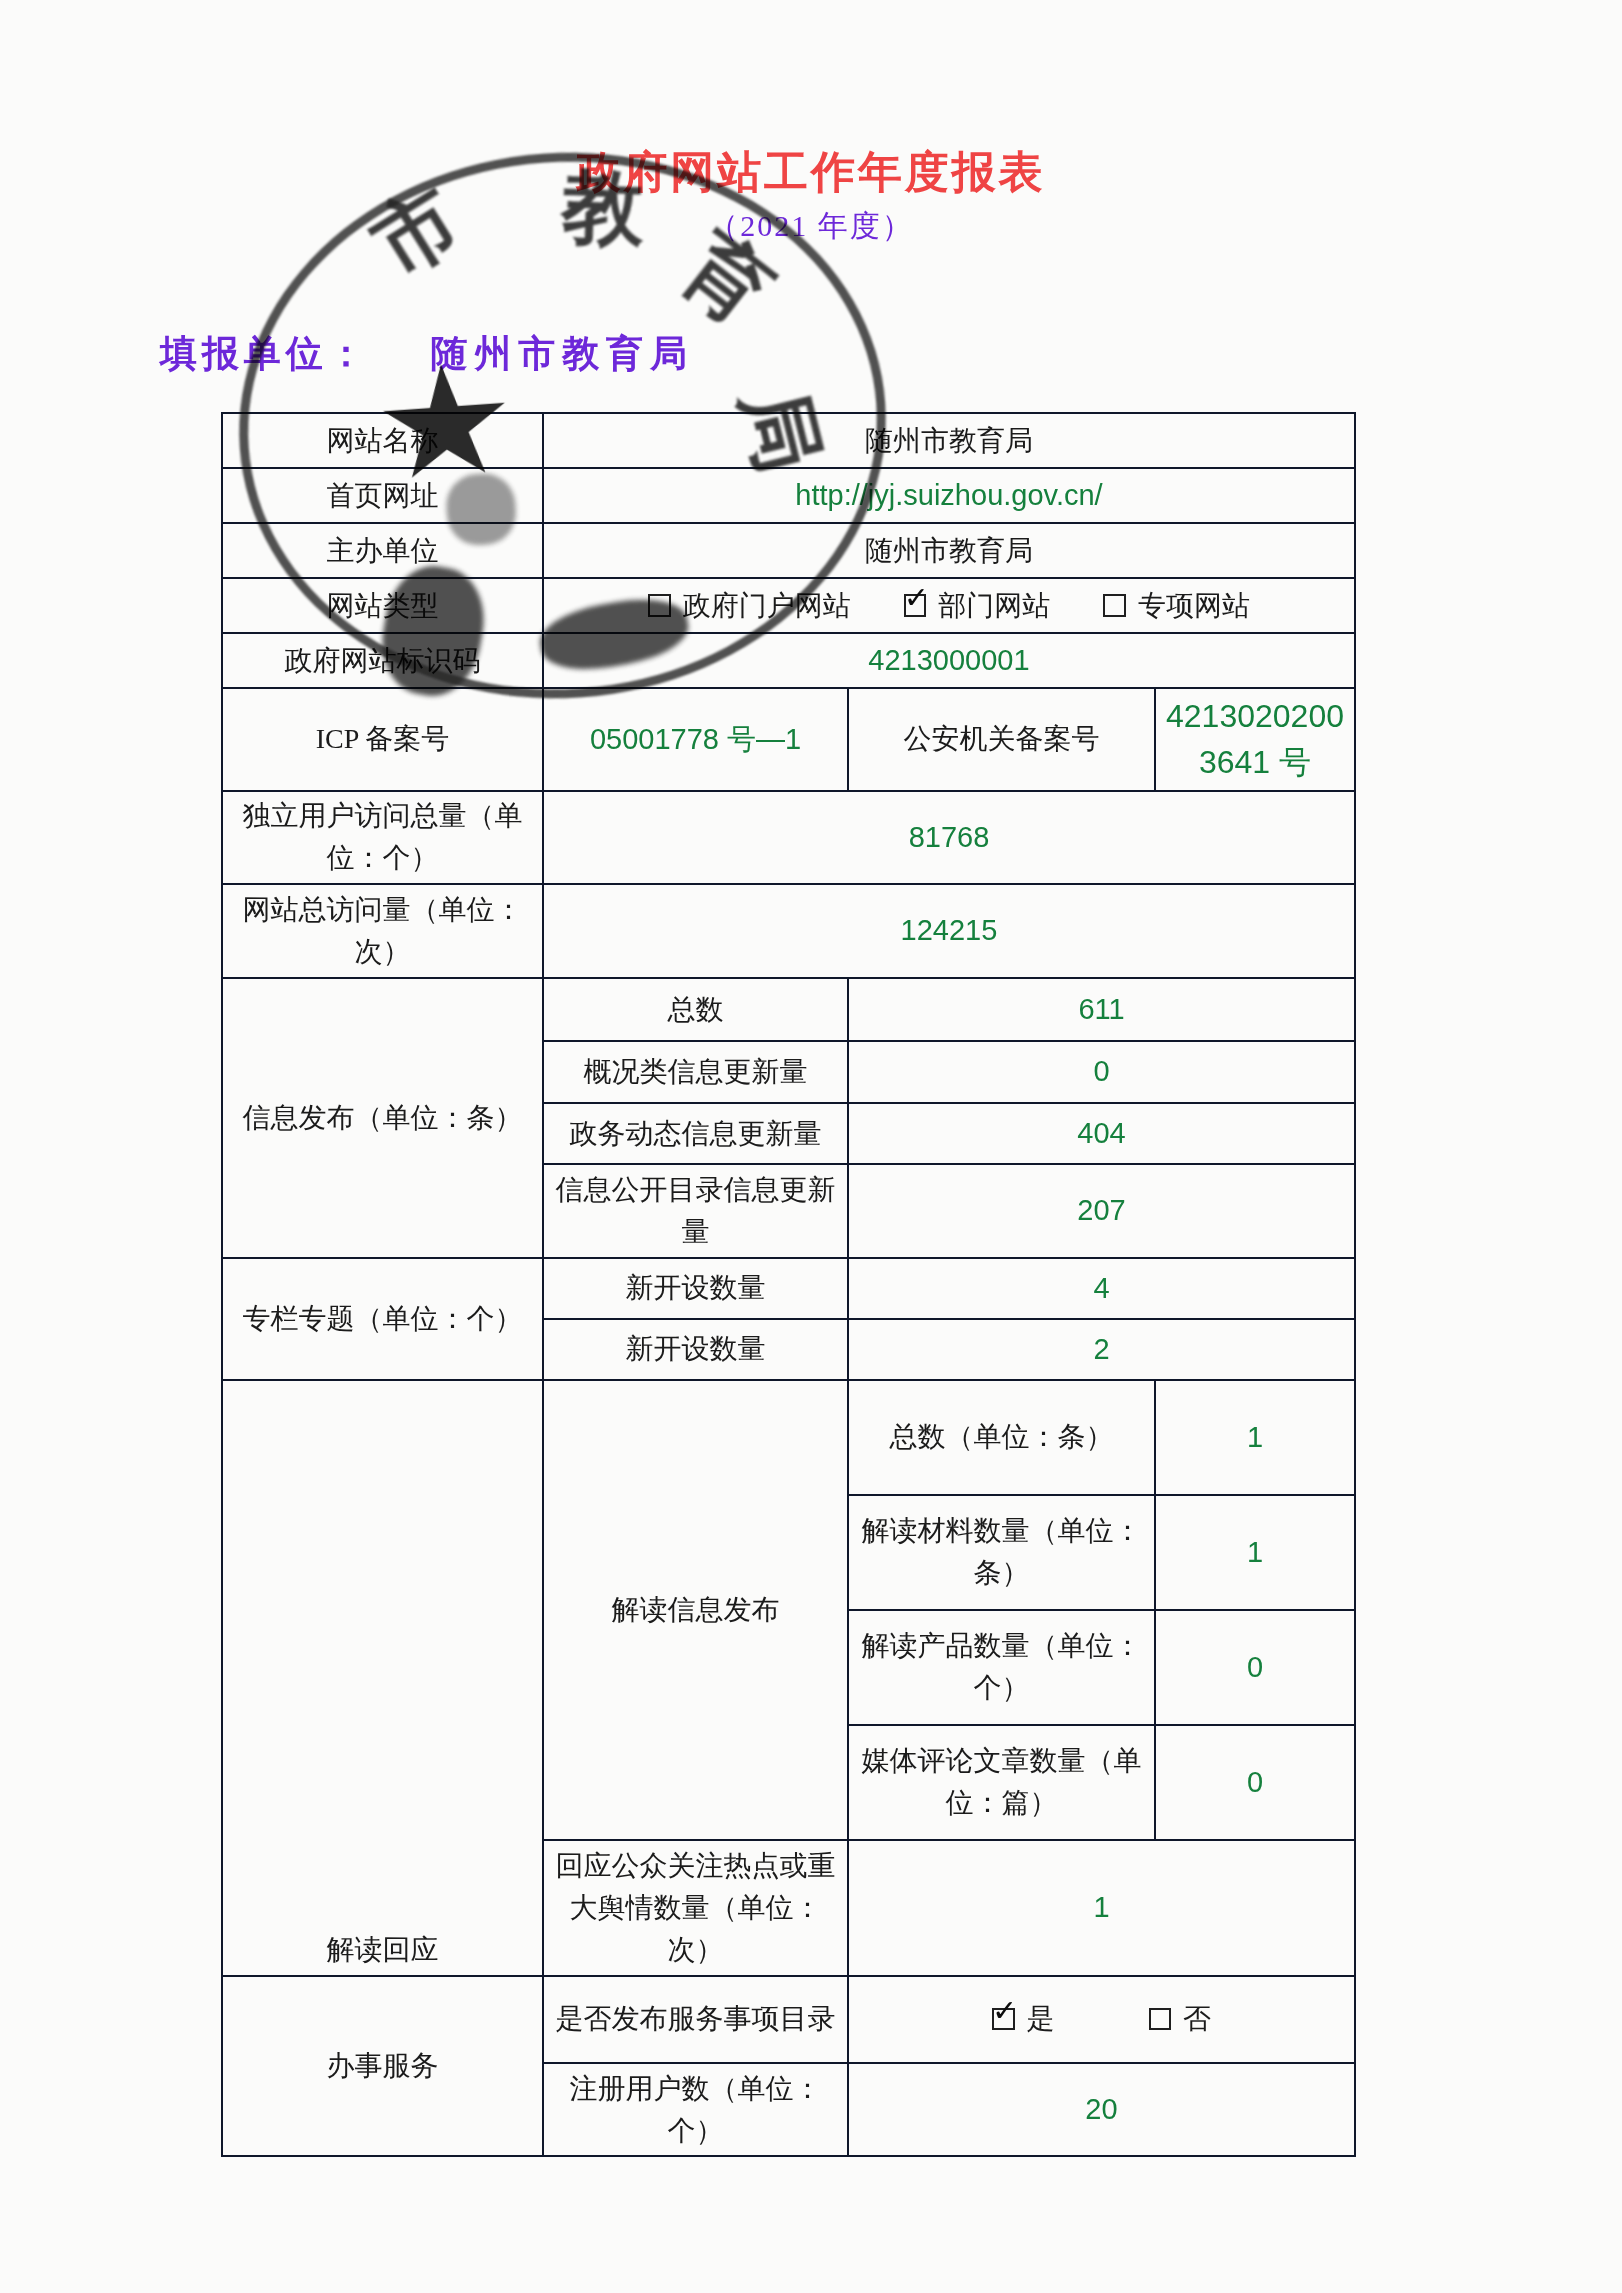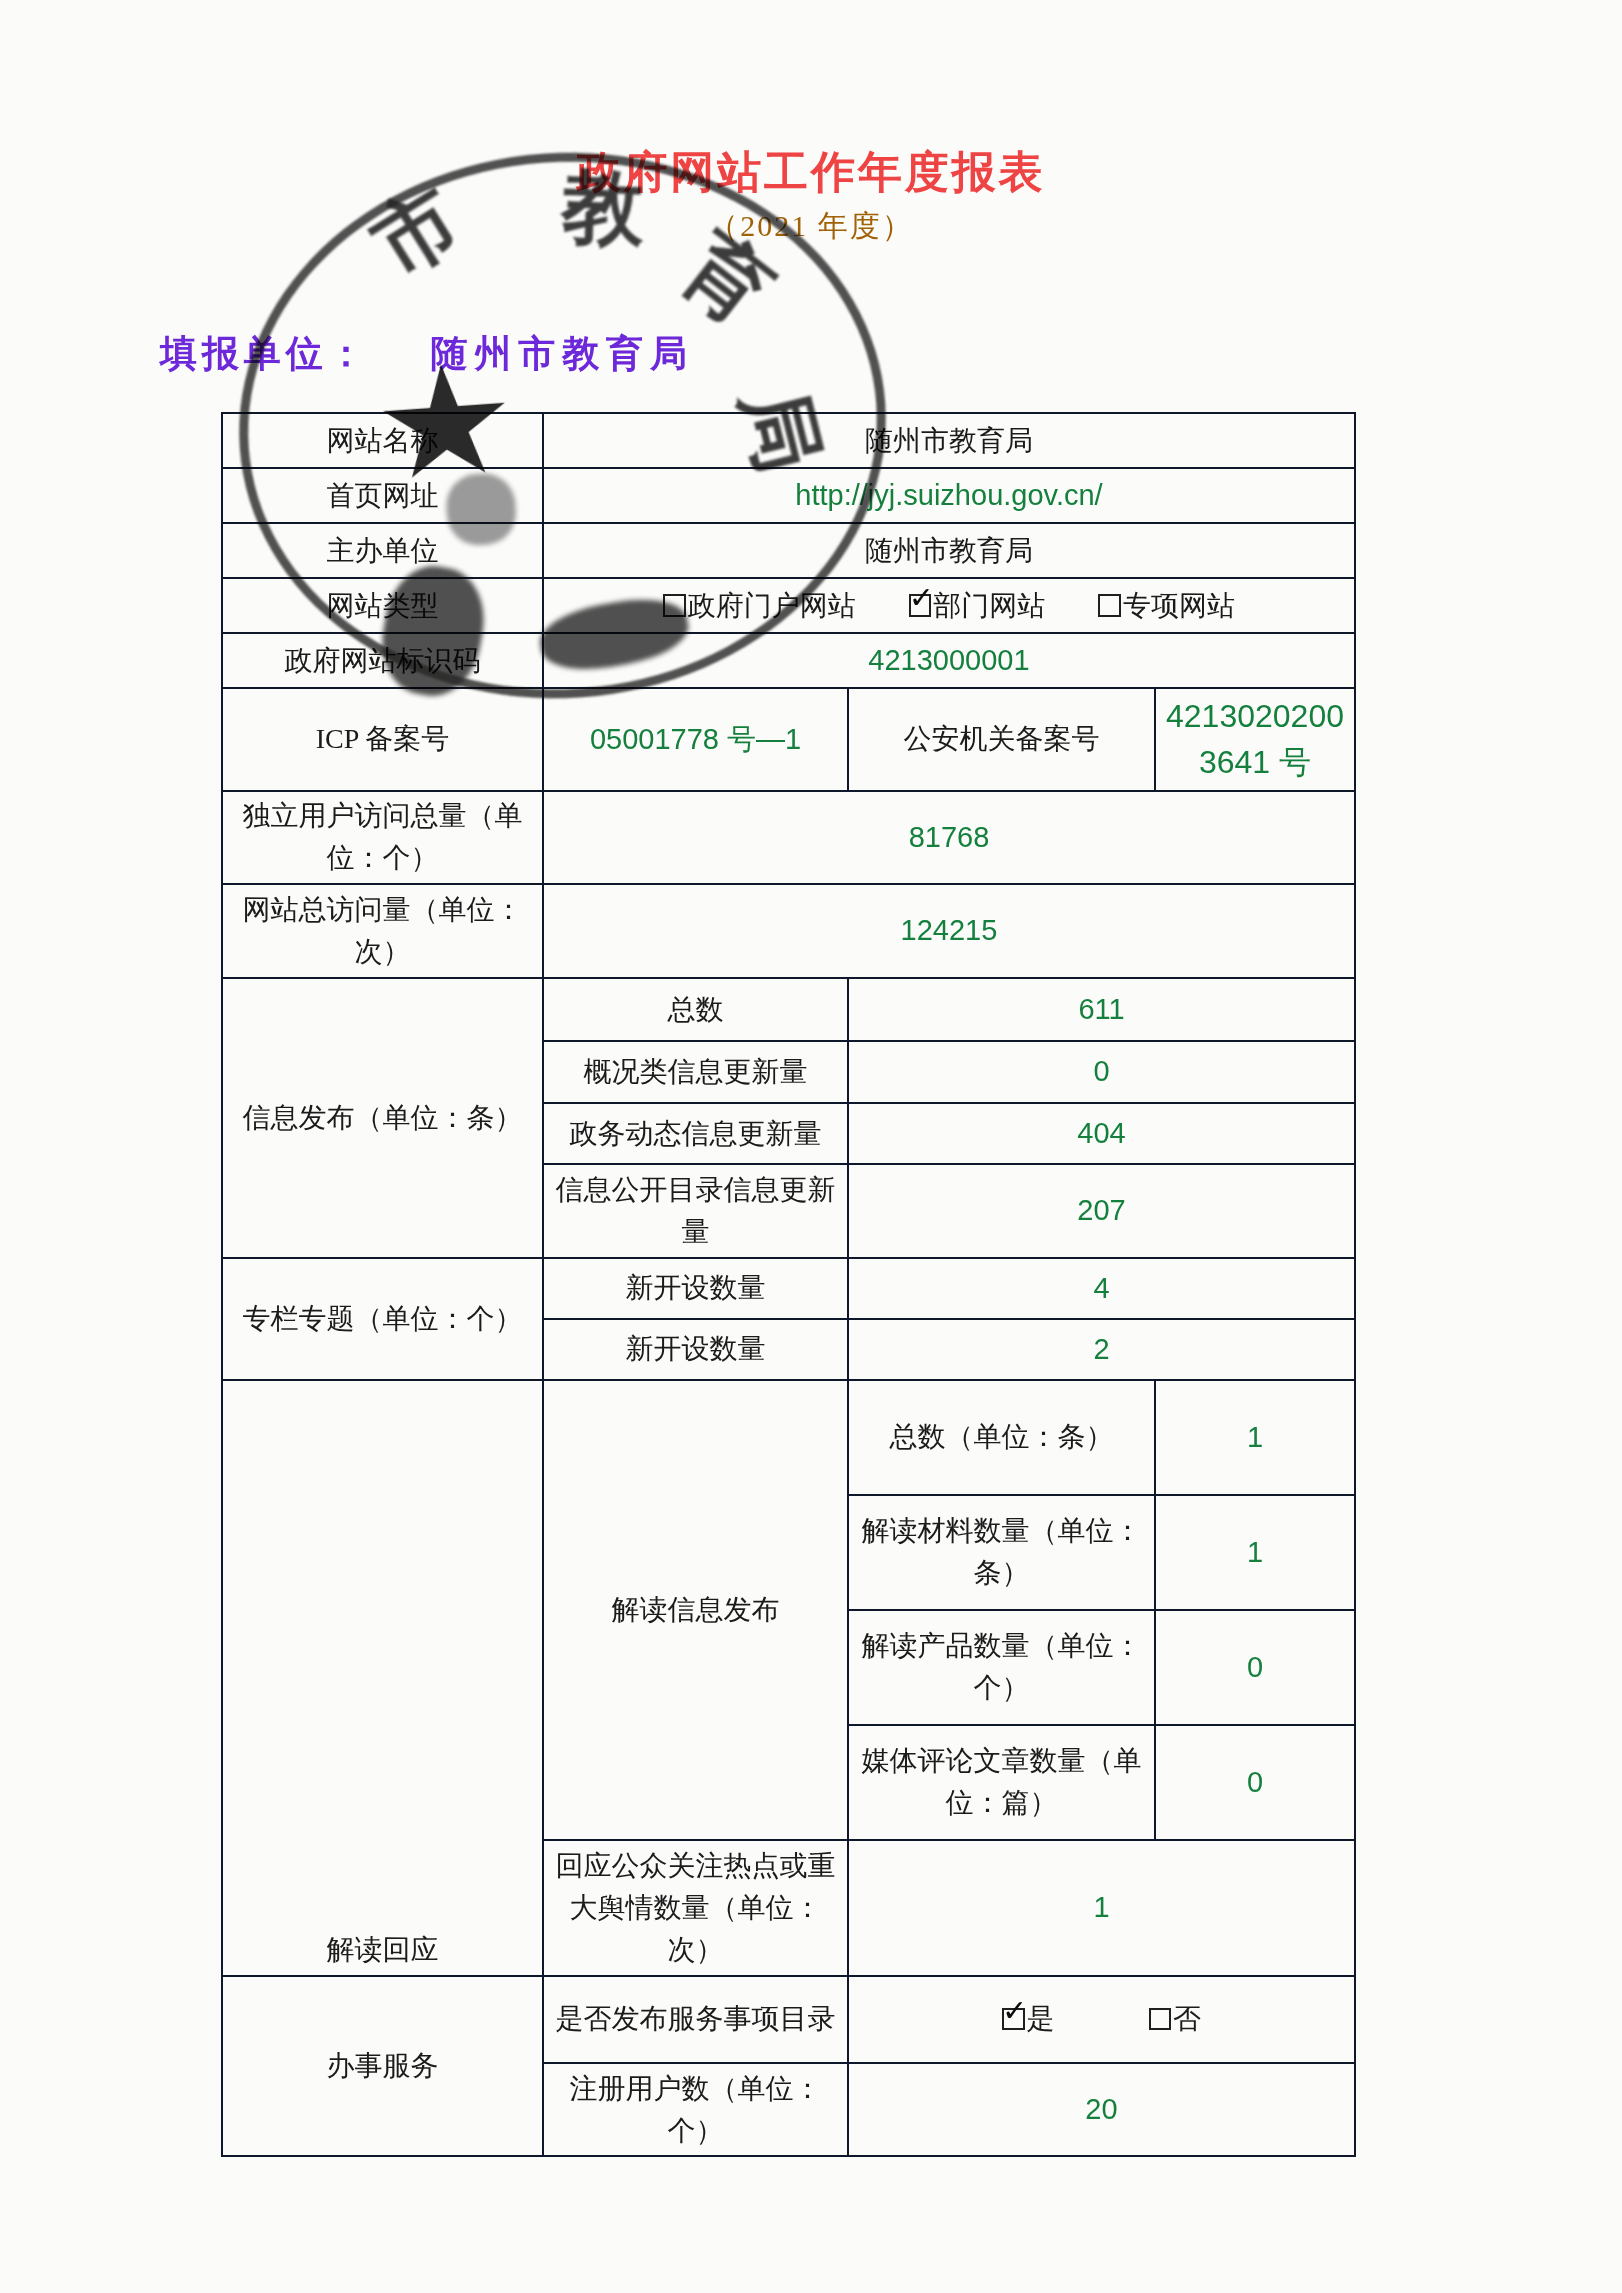--- a/index.html
+++ b/index.html
@@ -14,21 +14,21 @@
 
   
   .doc-title {
     position:absolute; top:143px; left:0; width:100%;
     text-align:center;
     font-family:"DejaVu Sans","Liberation Sans",sans-serif;
     font-weight:bold; font-size:44px; letter-spacing:2.9px; color:#ef4444;
   }
   .doc-subtitle {
     position:absolute; top:206px; left:0; width:100%;
-    text-align:center; font-size:30px; letter-spacing:2px; color:#a16207;
+    text-align:center; font-size:30px; letter-spacing:2px; color:#6d28d9;
   }
   .report-unit {
     position:absolute; top:329px; left:160px;
     font-size:37px; font-weight:bold; letter-spacing:4.9px; color:#6d28d9;
   }
   .report-unit .ru-value { margin-left:61px; letter-spacing:6.9px; }
 
   
   table.report {
     position:absolute; top:412px; left:221px; width:1132px;
@@ -50,21 +50,21 @@
     font-size:29px; color:#15803d;
   }
   .small-num { font-size:32px; line-height:1.45; }
   .h56{height:55px} .h62{height:61px} .h63{height:62px} .h64{height:63px}
   .h87{height:96px} .h88{height:86px} .h89{height:87px} .h91{height:89px}
   .h117{height:115px} .h120{height:118px}
   .push-down { vertical-align:bottom; }
 
   
   .cb-row { display:flex; justify-content:center; align-items:center; gap:53px; }
-  .cb { display:inline-flex; align-items:center; gap:2px; white-space:nowrap; }
+  .cb { display:inline-flex; align-items:center; gap:12px; white-space:nowrap; }
   .cb-box {
     width:18.6px; height:18.6px; flex:0 0 auto;
     border:2.9px solid #1f1f1f; position:relative; background:transparent;
   }
   .cb-tick {
     position:absolute; left:-2px; top:-13.7px;
     font-size:30px; font-weight:bold; color:#0d0d0d;
     font-family:"DejaVu Sans",sans-serif; line-height:1;
   }
   .yesno-row { display:flex; justify-content:center; align-items:center; gap:94px; }

